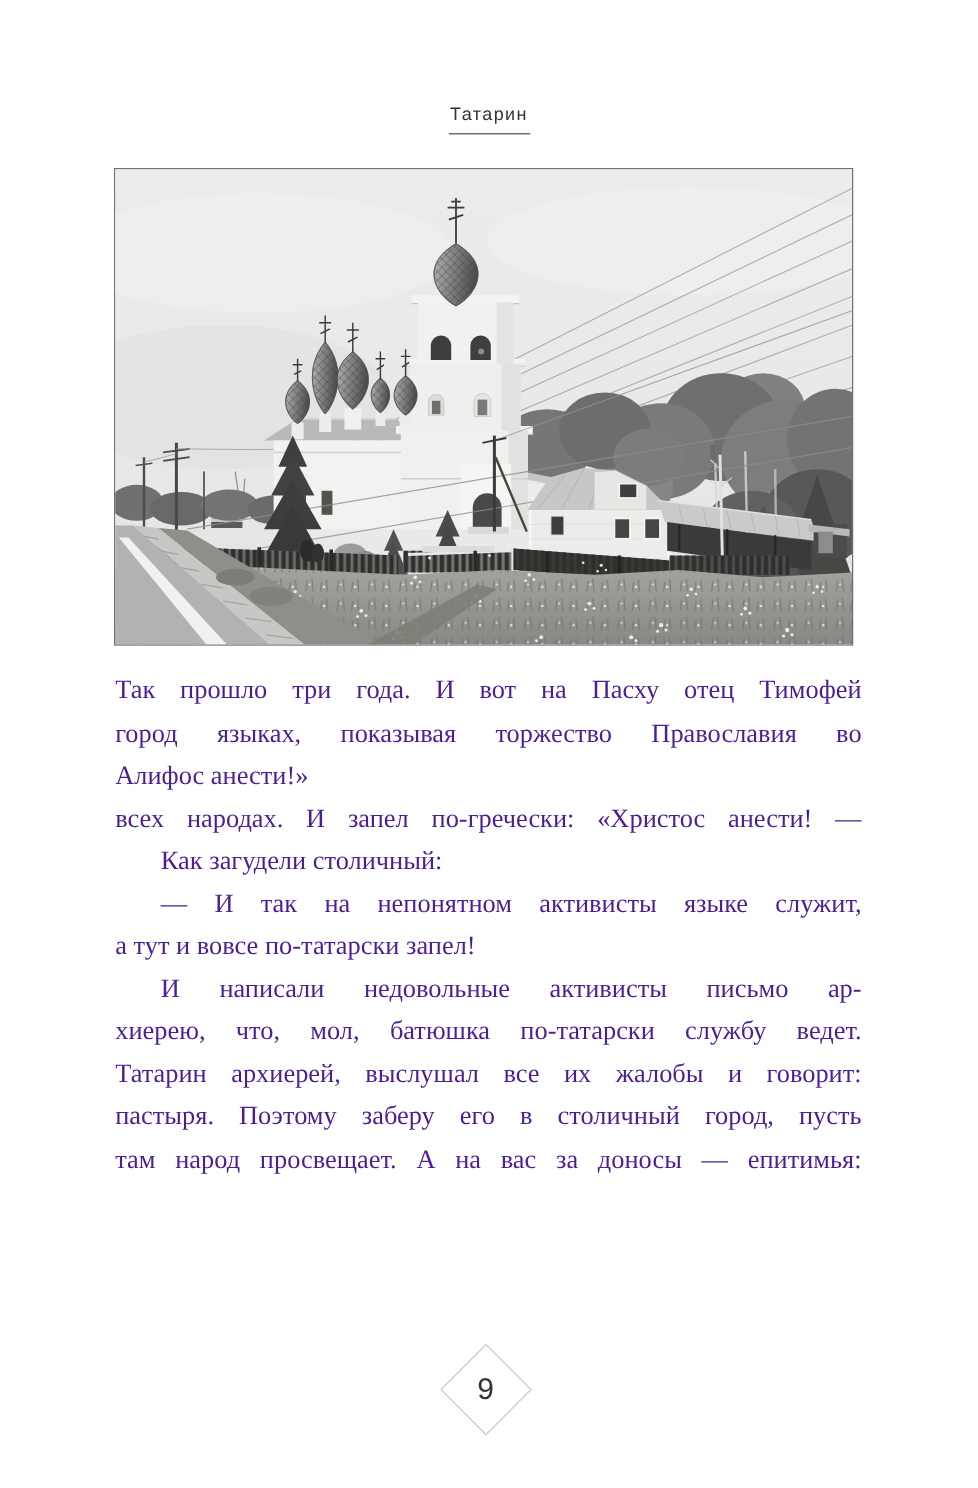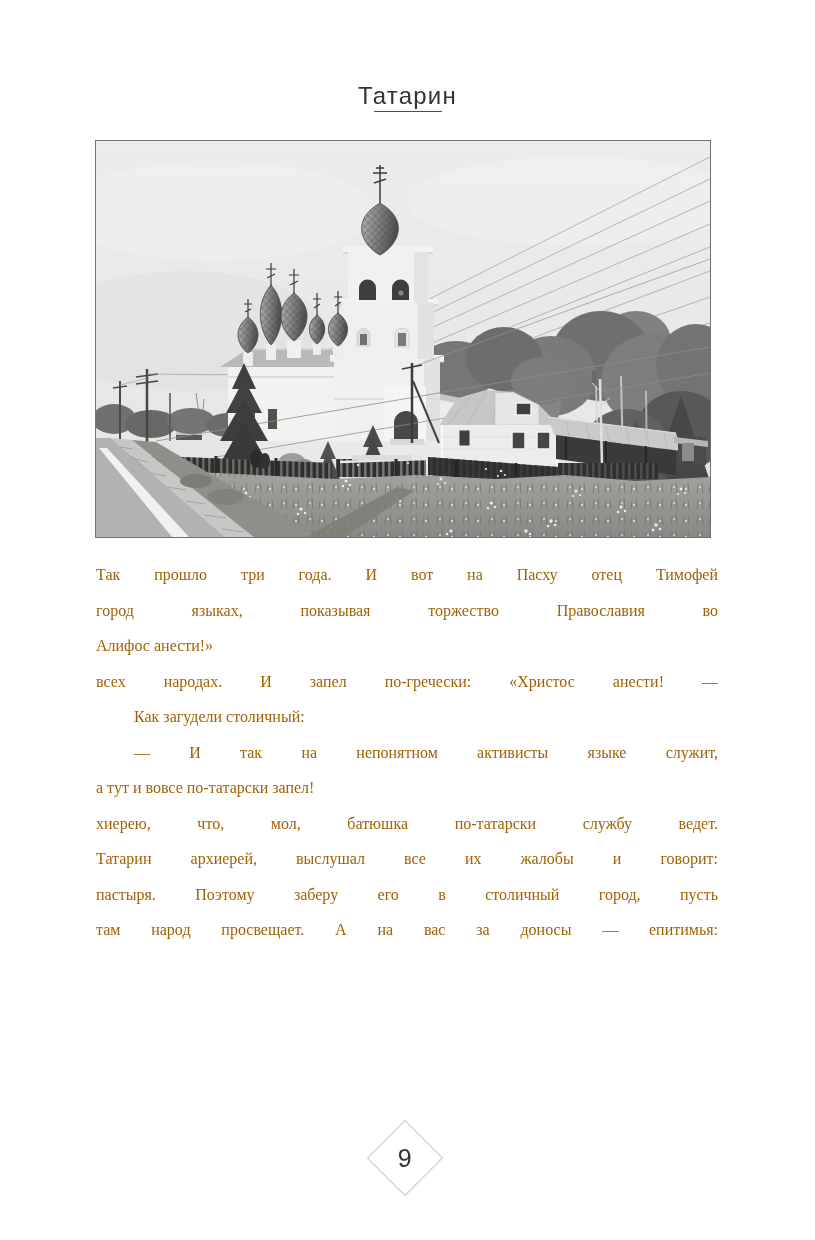--- a/index.html
+++ b/index.html
@@ -4,36 +4,36 @@
 <style>
   html,body { margin:0; padding:0; background:#ffffff; }
   .page {
     position:relative; width:815px; height:1240px; background:#ffffff;
     overflow:hidden; font-family:"Liberation Serif", serif; color:#1f1f1f;
   }
   
   .chapter-title {
     position:absolute; top:85px; left:0; width:100%;
     text-align:center; font-family:"Liberation Sans", sans-serif;
-    font-size:24px; line-height:22px; letter-spacing:1.2px; color:#333331;
+    font-size:15px; line-height:22px; letter-spacing:1.2px; color:#333331;
   }
   .title-rule {
     position:absolute; top:111px; left:50%; transform:translateX(-50%);
     width:68px; height:1px; background:#4c4c4a;
   }
   
   .photo {
     position:absolute; left:95px; top:140px; width:614px; height:396px;
     margin:0; border:1px solid #71716f; background:#e8e9e8;
   }
   .photo svg { display:block; width:614px; height:396px; }
   
   .bodytext {
     position:absolute; left:96px; top:557px; width:622px;
-    font-size:16px; color:#a16207;
+    font-size:22px; color:#4c1d95;
   }
   .line {
     line-height:35.55px; height:35.55px; overflow:hidden;
     text-align:justify; text-align-last:left; white-space:normal;
   }
   .line.just { text-align-last:justify; }
   .line.ind  { text-indent:38px; }
   
   .diamond {
     position:absolute; left:378px; top:1131px; width:52px; height:52px;
@@ -368,20 +368,21 @@
   </figure>
 
   <main class="bodytext">
       <div class="line just">Так прошло три года. И вот на Пасху отец Тимофей</div>
       <div class="line just">город языках, показывая торжество Православия во</div>
       <div class="line">Алифос анести!»</div>
       <div class="line just">всех народах. И запел по-гречески: «Христос анести! —</div>
       <div class="line ind">Как загудели столичный:</div>
       <div class="line just ind">— И так на непонятном активисты языке служит,</div>
       <div class="line">а тут и вовсе по-татарски запел!</div>
+      <div class="line just ind">И написали недовольные активисты письмо ар-</div>
       <div class="line just">хиерею, что, мол, батюшка по-татарски службу ведет.</div>
       <div class="line just">Татарин архиерей, выслушал все их жалобы и говорит:</div>
       <div class="line just">пастыря. Поэтому заберу его в столичный город, пусть</div>
       <div class="line just">там народ просвещает. А на вас за доносы — епитимья:</div>
     </main>
 
   <div class="diamond">
     <span class="num">9</span>
   </div>
 

